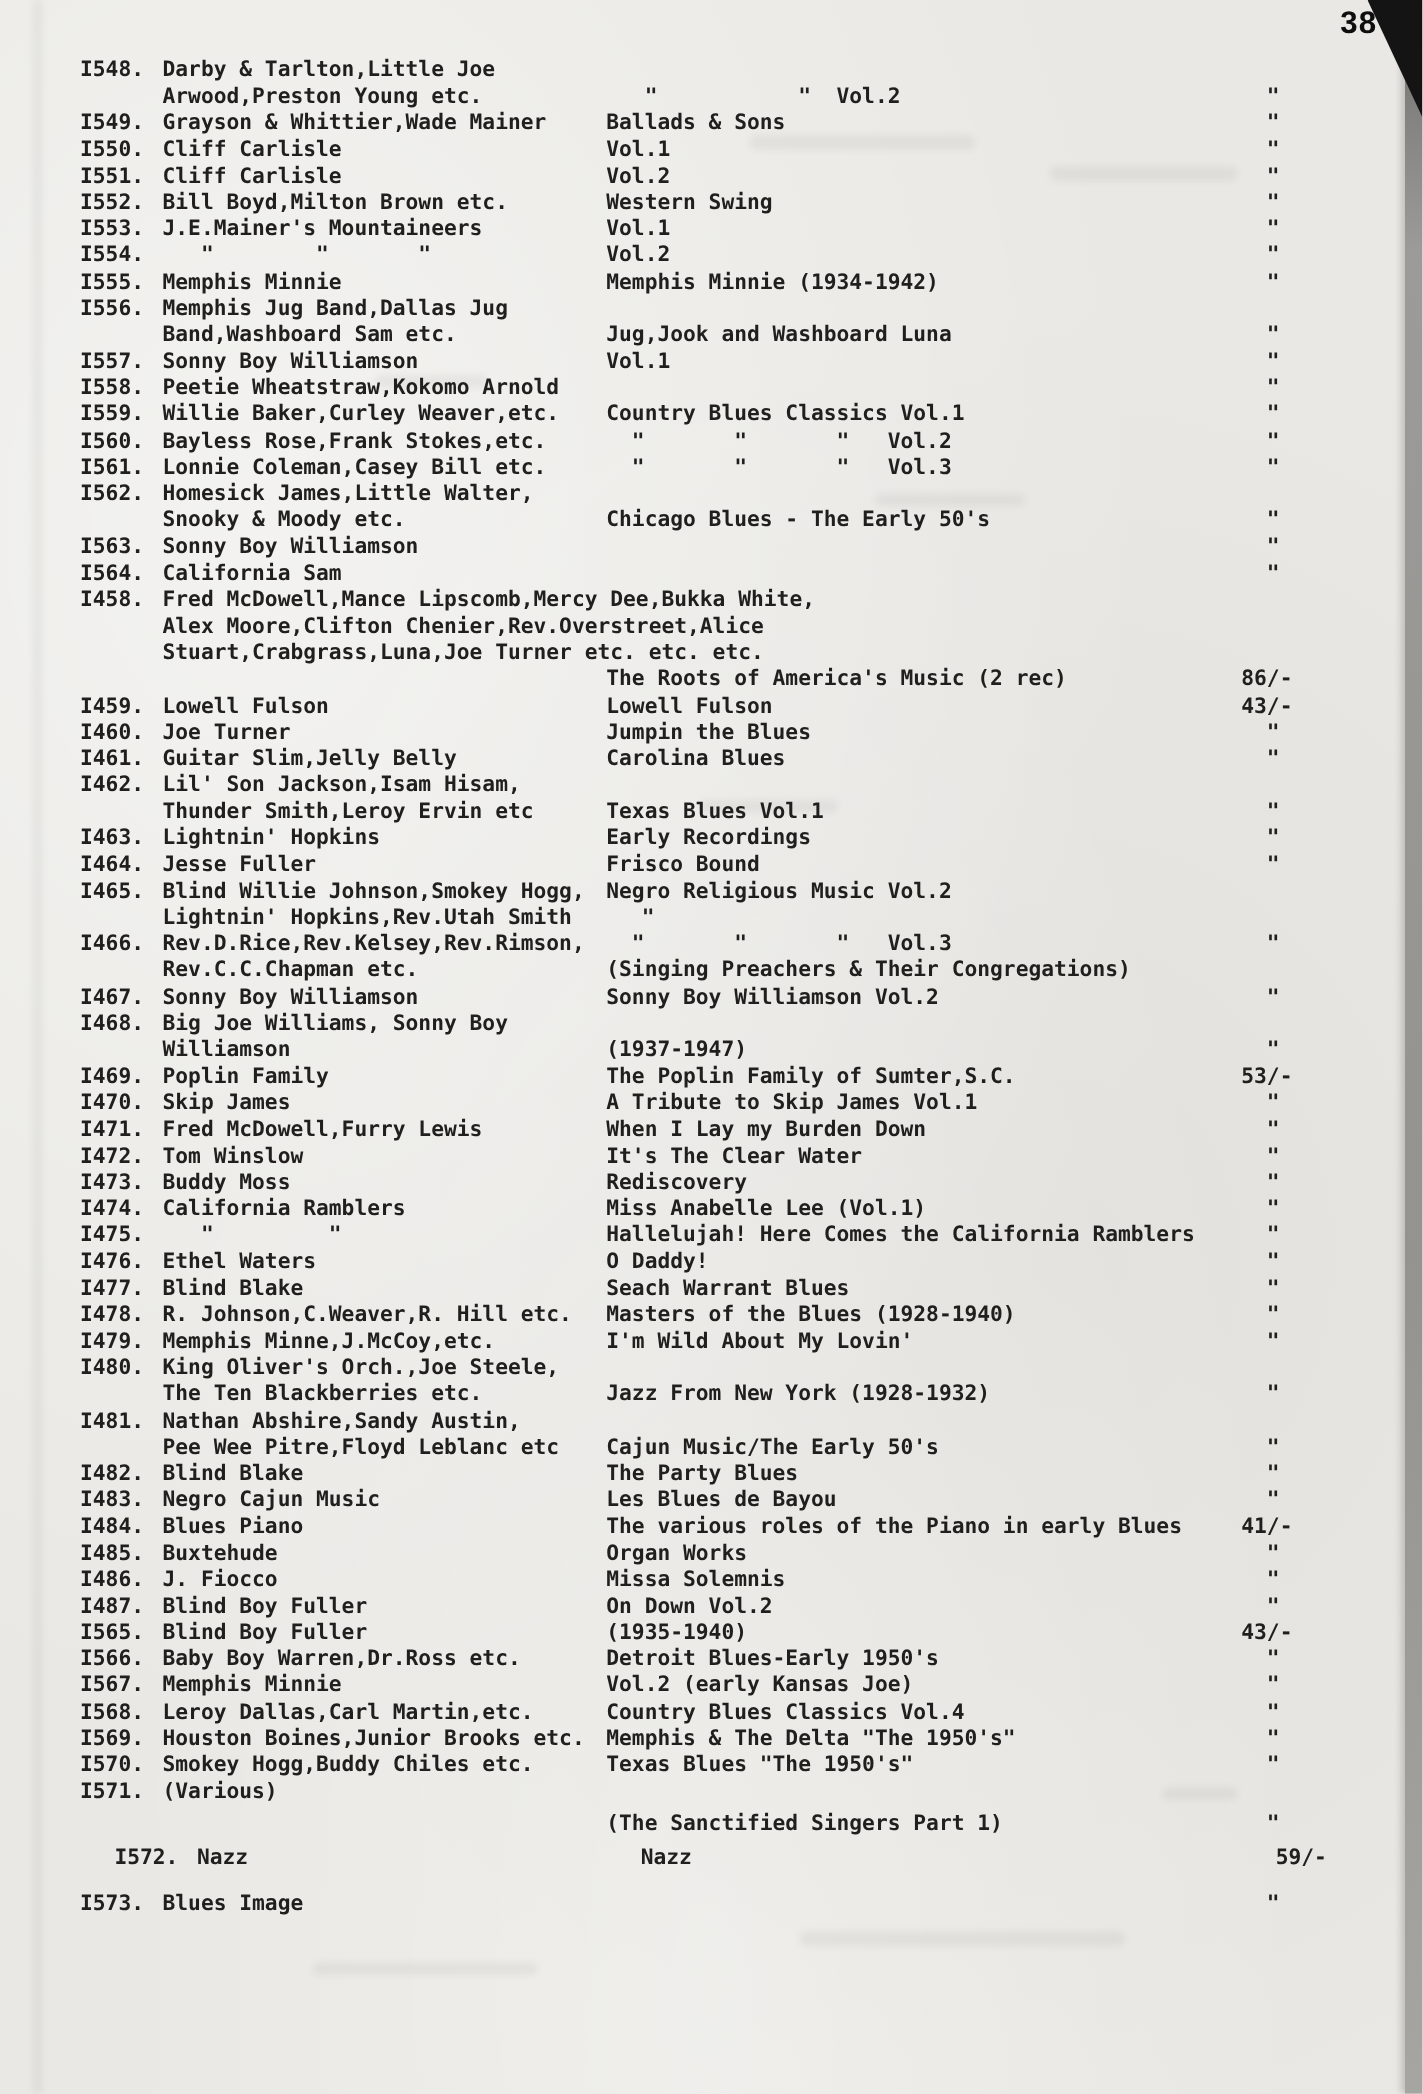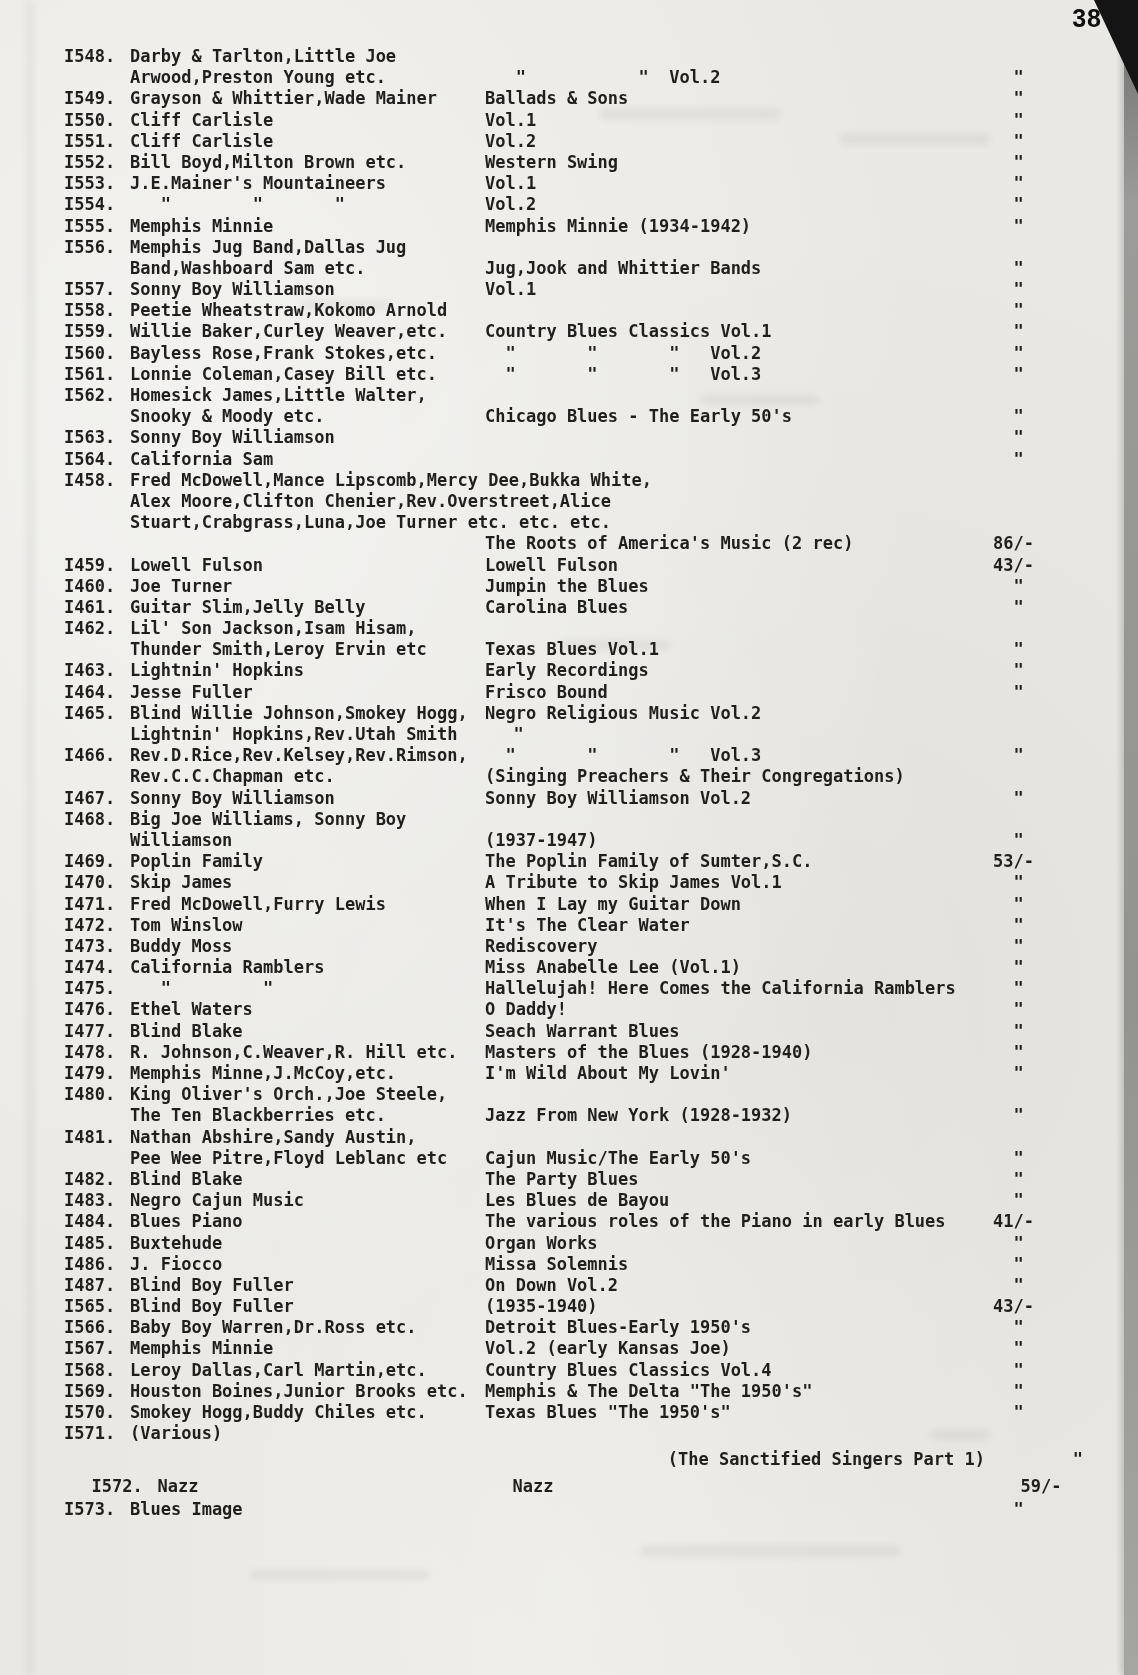--- a/index.html
+++ b/index.html
@@ -149,21 +149,21 @@
     <div class="row">
       <span class="cell-num">I556.</span>
       <span class="cell-artist">Memphis Jug Band,Dallas Jug</span>
       <span class="cell-title"></span>
       <span class="cell-price"></span>
     </div>
 
     <div class="row">
       <span class="cell-num"></span>
       <span class="cell-artist">Band,Washboard Sam etc.</span>
-      <span class="cell-title">Jug,Jook and Whittier Bands</span>
+      <span class="cell-title">Jug,Jook and Washboard Luna</span>
       <span class="cell-price">  "</span>
     </div>
 
     <div class="row">
       <span class="cell-num">I557.</span>
       <span class="cell-artist">Sonny Boy Williamson</span>
       <span class="cell-title">Vol.1</span>
       <span class="cell-price">  "</span>
     </div>
 
@@ -358,21 +358,21 @@
     <div class="row">
       <span class="cell-num">I470.</span>
       <span class="cell-artist">Skip James</span>
       <span class="cell-title">A Tribute to Skip James Vol.1</span>
       <span class="cell-price">  "</span>
     </div>
 
     <div class="row">
       <span class="cell-num">I471.</span>
       <span class="cell-artist">Fred McDowell,Furry Lewis</span>
-      <span class="cell-title">When I Lay my Guitar Down</span>
+      <span class="cell-title">When I Lay my Burden Down</span>
       <span class="cell-price">  "</span>
     </div>
 
     <div class="row">
       <span class="cell-num">I472.</span>
       <span class="cell-artist">Tom Winslow</span>
       <span class="cell-title">It's The Clear Water</span>
       <span class="cell-price">  "</span>
     </div>
 
@@ -536,35 +536,35 @@
       <span class="cell-title">Texas Blues "The 1950's"</span>
       <span class="cell-price">  "</span>
     </div>
 
     <div class="row">
       <span class="cell-num">I571.</span>
       <span class="cell-artist">(Various)</span>
       <span class="cell-price"></span>
     </div>
 
-    <div class="row" style="margin-top: 5px; text-align: right;">
+    <div class="row" style="margin-top: 5px;">
       <span class="cell-num"></span>
       <span class="cell-artist"></span>
       <span class="cell-title">(The Sanctified Singers Part 1)</span>
       <span class="cell-price">  "</span>
     </div>
 
     <div class="row" style="margin-top: 5px; justify-content: center;">
       <span class="cell-num">I572.</span>
       <span class="cell-artist">Nazz</span>
       <span class="cell-title">Nazz</span>
       <span class="cell-price">59/-</span>
     </div>
 
-    <div class="row" style="margin-top: 2px;">
+    <div class="row" style="margin-top: 16px;">
       <span class="cell-num">I573.</span>
       <span class="cell-artist">Blues Image</span>
       <span class="cell-title"></span>
       <span class="cell-price">  "</span>
     </div>
   </div>
 
 </div>
 
 </body></html>

